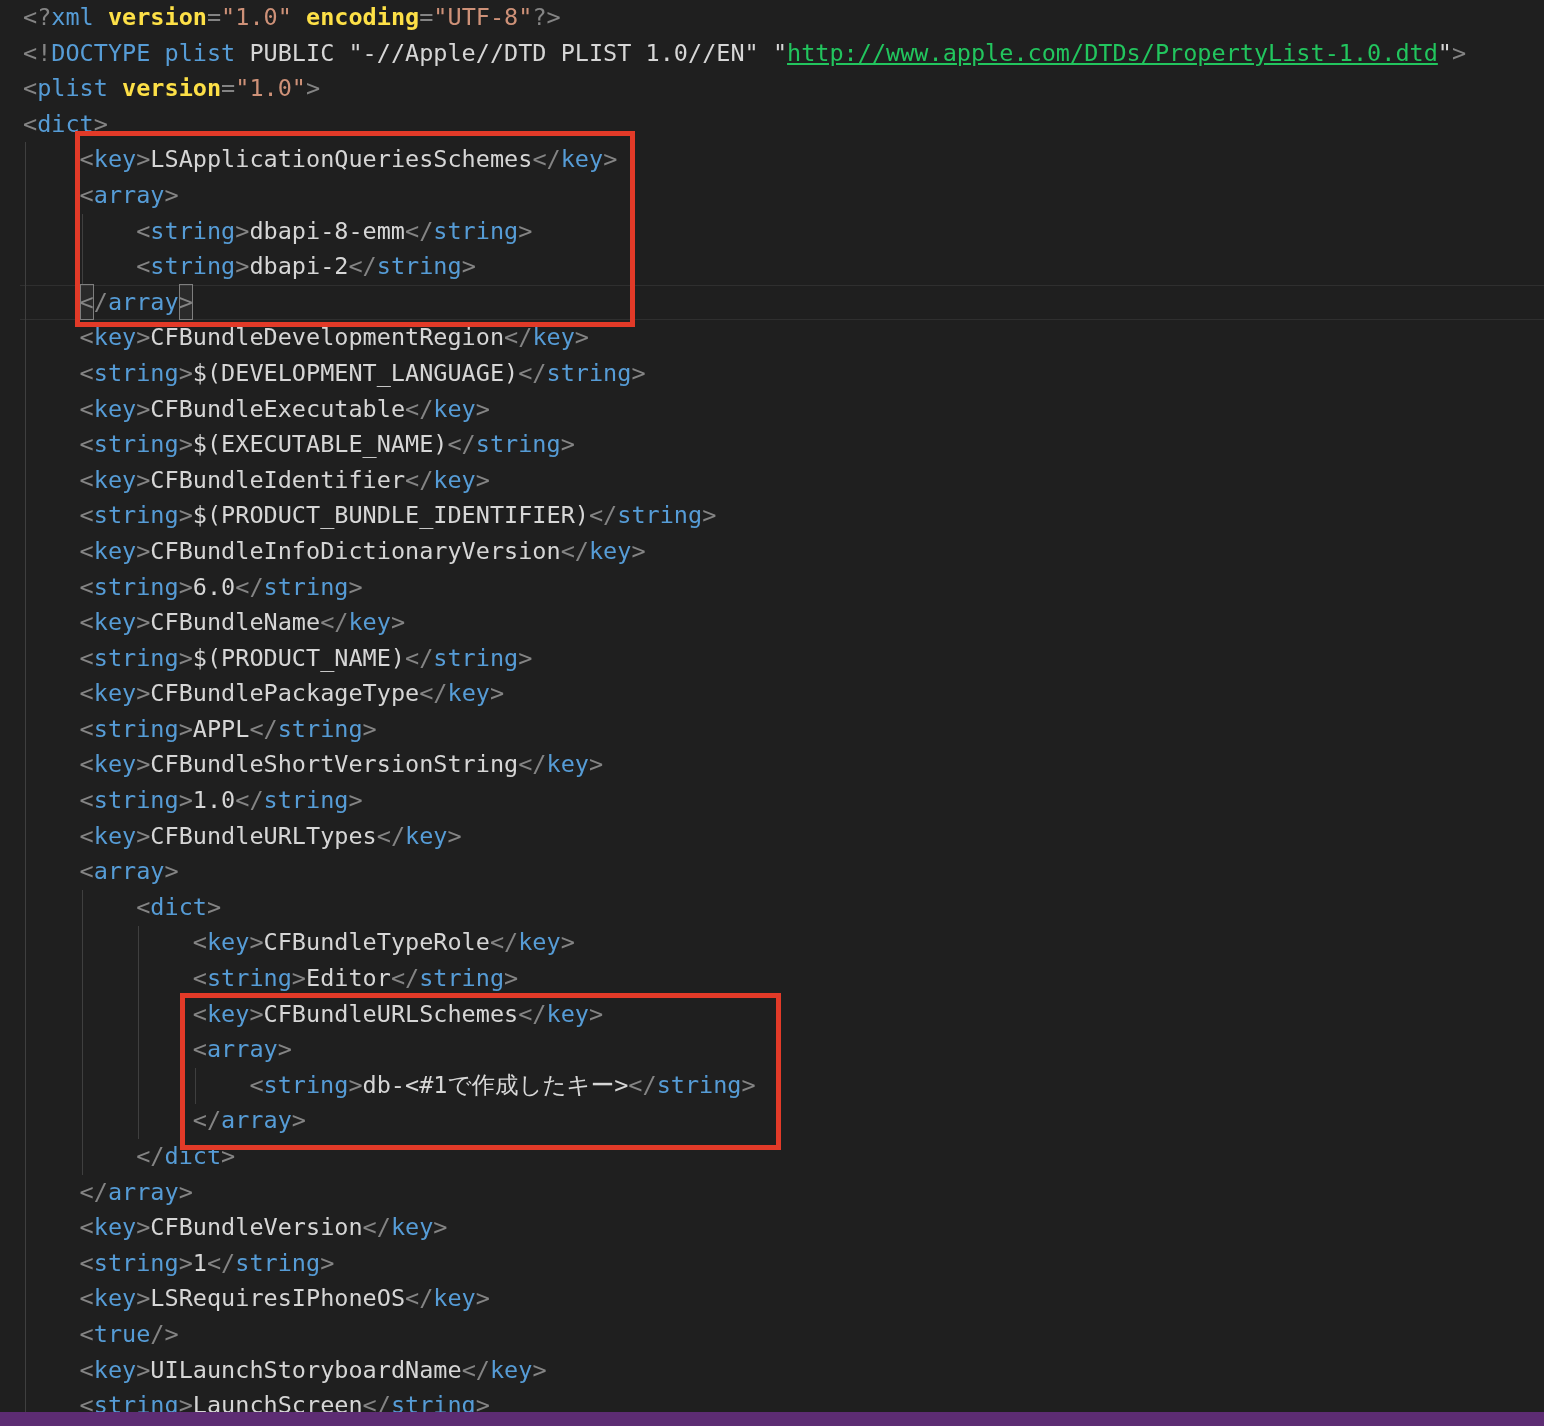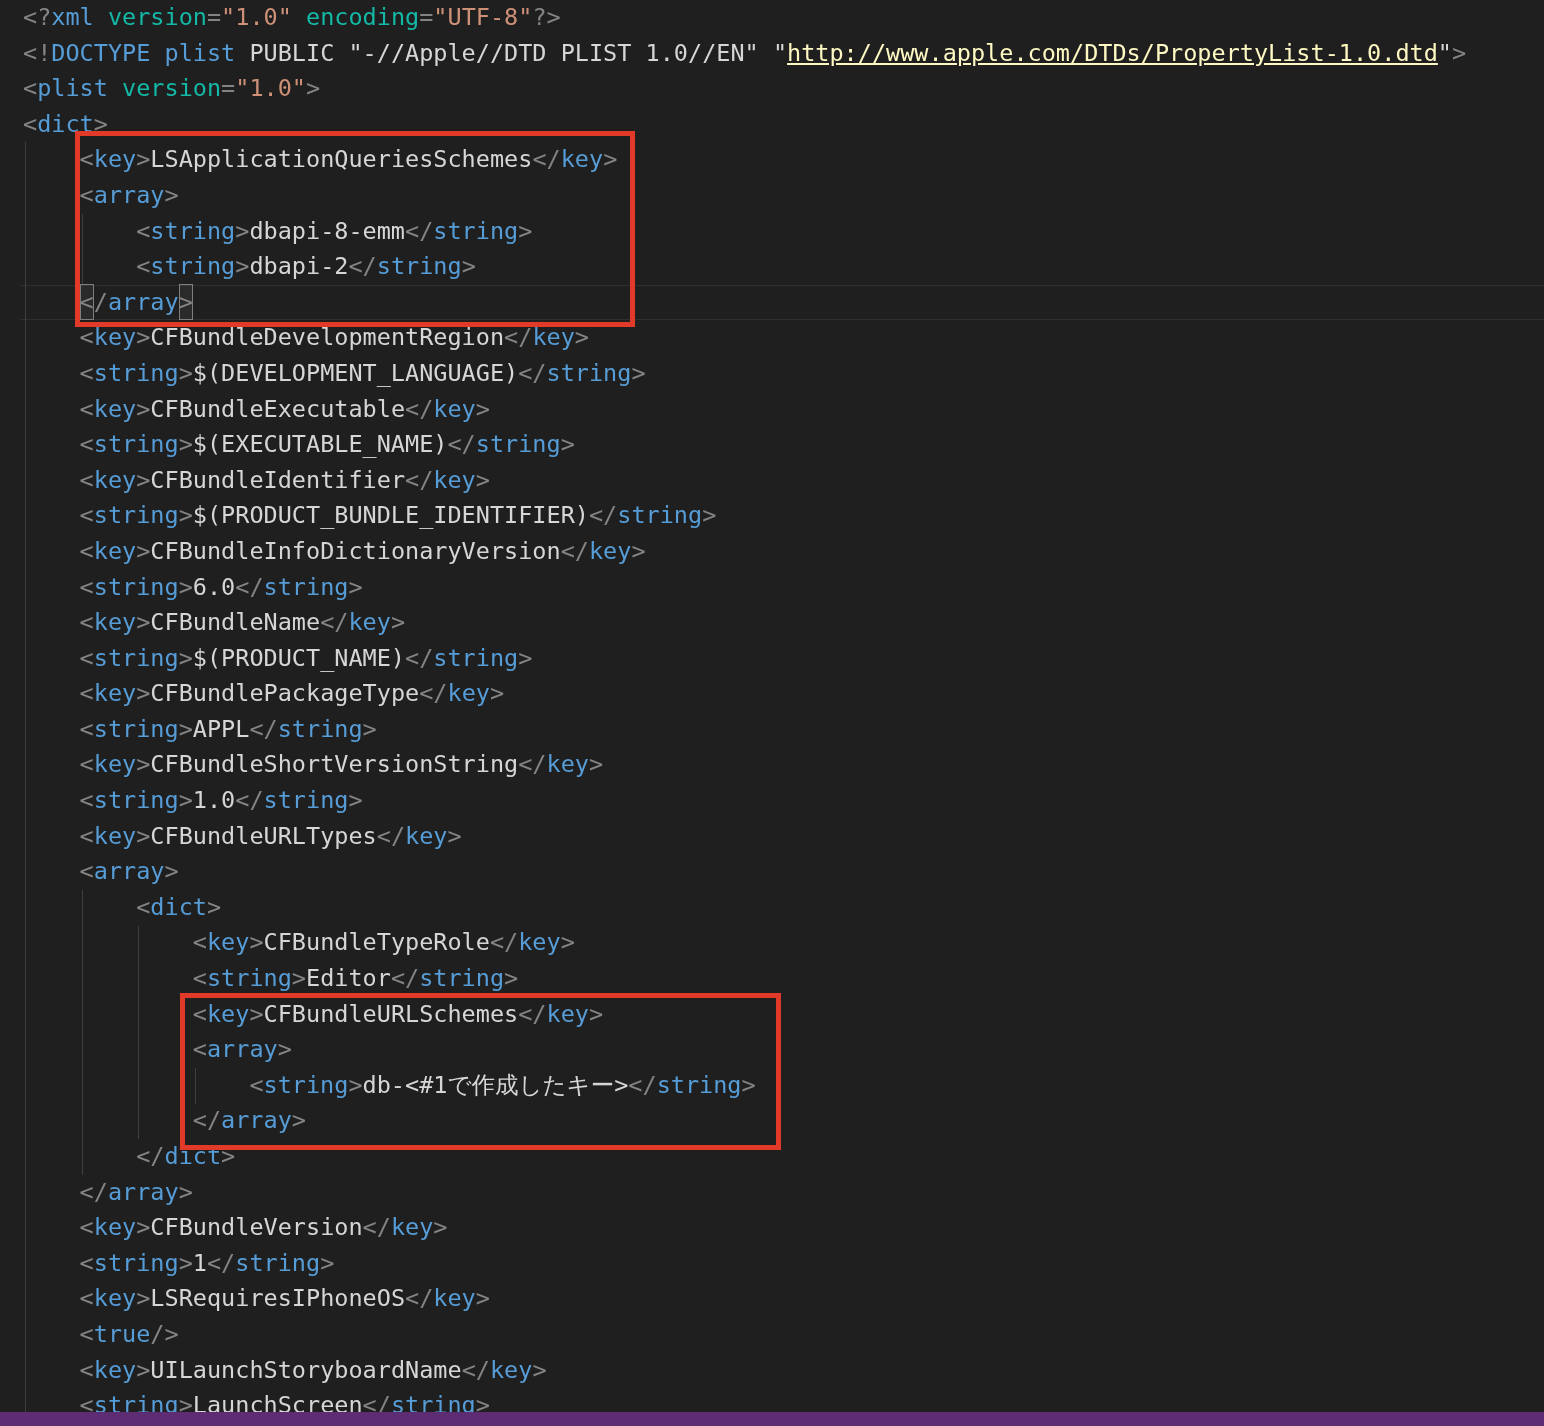--- a/index.html
+++ b/index.html
@@ -41,23 +41,23 @@
     z-index: 3;
     white-space: pre;
     font-size: 23.5px;
     line-height: 35.6px;
     color: #d6d6d6;
   }
   .code-line { height: 35.6px; }
   .tk-t { color: #569cd6; }               
   .tk-p { color: #848484; }               
   .tk-c { color: #d6d6d6; }               
-  .tk-a { color: #14b8a6; }               
+  .tk-a { color: #fde047; font-weight: bold; }               
   .tk-s { color: #ce9178; }               
-  .tk-u { color: #fef9c3; text-decoration: underline; margin-top: 12px; }  
+  .tk-u { color: #22c55e; text-decoration: underline; margin-top: 12px; }  
   .tk-pb {                                 
     color: #848484;
     box-shadow: inset 0 0 0 1px #7e7e7e;
     background: rgba(255,255,255,0.05);
     padding: 4px 0;
   }
   
   .annotation-box {
     position: absolute;
     border: 5px solid #e23a28;

